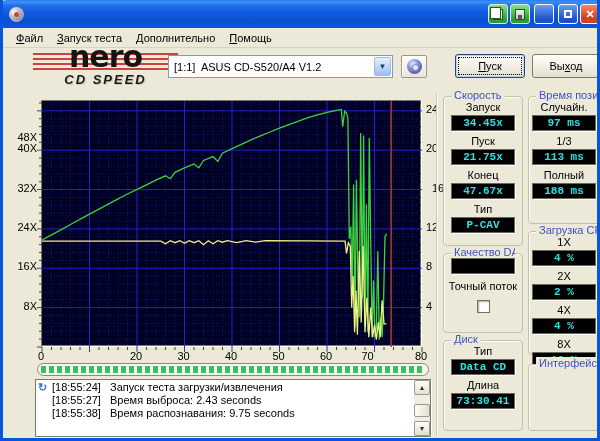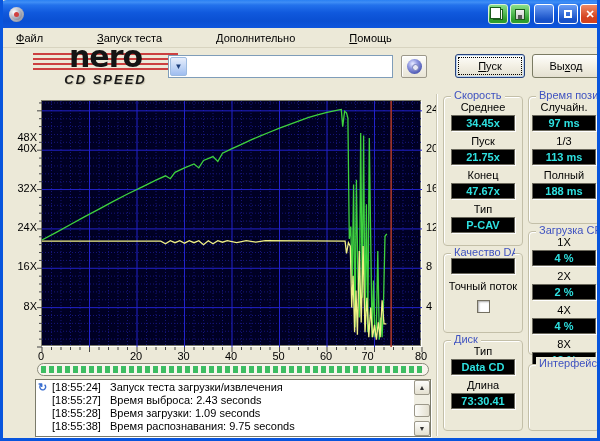--- a/index.html
+++ b/index.html
@@ -21,21 +21,21 @@
     display:flex;align-items:center;justify-content:center;font-size:11px;font-weight:bold;color:#fff;cursor:default;}
   .tbtn.green{background:linear-gradient(180deg,#8ae08a,#2d9e2d 80%);border-color:#d8f0d8;}
   .tbtn.blue{background:linear-gradient(180deg,#6a9df5,#1952c8 80%);margin-left:4px;}
   .tbtn.red{background:linear-gradient(180deg,#ef8a66,#d4421e 70%);}
   .gicon{width:10px;height:11px;background:linear-gradient(180deg,#fff,#e8e8e8);border:1px solid #1c5c1c;position:relative;}
   .gicon.copy:after{content:"";position:absolute;left:-4px;top:-3px;width:9px;height:10px;background:#fff;border:1px solid #1c5c1c;}
   .gicon.floppy{background:linear-gradient(180deg,#f0f0f0,#c8c8c8);border-color:#1c5c1c;}
   .gicon.floppy:after{content:"";position:absolute;left:2px;top:5px;width:4px;height:4px;background:#555;}
   
   .menubar{position:absolute;left:0;top:28px;width:594px;height:20px;background:#ece9d8;
-    border-bottom:1px solid #d8d4c0;display:flex;align-items:center;padding-left:6px;font-size:11px;color:#000;gap:40px;}
+    border-bottom:1px solid #d8d4c0;display:flex;align-items:center;padding-left:6px;font-size:11px;color:#000;}
   .mitem{padding:2px 7px;cursor:default;}
   .mitem u{text-decoration:underline;}
   
   .logo{position:absolute;left:30px;top:50px;width:145px;height:38px;}
   .stripes{position:absolute;left:0;top:3px;width:145px;height:18px;
     background:repeating-linear-gradient(180deg,#cc4040 0 2px,rgba(0,0,0,0) 2px 5px);}
   .nero{position:absolute;left:0;top:-8px;width:145px;text-align:center;font-size:30px;font-weight:900;
     letter-spacing:-1px;color:#141414;font-family:"DejaVu Sans",sans-serif;line-height:30px;}
   .cdspeed{position:absolute;left:0;top:22px;width:145px;text-align:center;font-size:13px;font-weight:900;
     font-style:italic;letter-spacing:2px;color:#1a1a1a;text-shadow:1px 1px 0 #cfc9b4;}
@@ -65,21 +65,21 @@
   .axlabel{position:absolute;font-size:11px;color:#000;}
   .vdivider{position:absolute;left:433px;top:94px;width:0;height:342px;border-left:1px solid #cdc9b4;border-right:1px solid #fff;}
   
   .group{position:absolute;border:1px solid #c3bfa8;border-radius:4px;background:#ece9d8;
     box-shadow:1px 1px 0 #fff inset;}
   .gtitle{position:absolute;top:-8px;left:7px;background:#ece9d8;padding:0 3px;font-size:11px;
     color:#3f52c0;white-space:nowrap;max-width:64px;overflow:hidden;}
   .grow{text-align:center;margin-top:4px;}
   .glabel{font-size:11px;color:#000;line-height:13px;}
   .lcd{margin:1px auto 2px auto;width:64px;height:16px;background:#000;border:1px solid #6a685c;
-    box-shadow:1px 1px 0 #fff; color:#2ee0e0;font-family:Liberation Sans, sans-serif;
+    box-shadow:1px 1px 0 #fff; color:#2ee0e0;font-family:Liberation Mono, monospace;
     font-size:11px;font-weight:bold;line-height:14px;text-align:center;letter-spacing:0;}
   #g-speed{left:440px;top:96px;width:80px;height:150px;}
   #g-seek{left:525px;top:96px;width:72px;height:128px;}
   #g-dae{left:440px;top:253px;width:80px;height:80px;}
   #g-cpu{left:525px;top:231px;width:72px;height:124px;}
   #g-disc{left:440px;top:340px;width:80px;height:91px;}
   #g-iface{left:525px;top:364px;width:72px;height:67px;}
   .checkbox{display:inline-block;width:13px;height:13px;background:#fff;border:1px solid #747061;
     box-shadow:inset 1px 1px 2px #aaa;margin-top:3px;}
   
@@ -131,20 +131,21 @@
       <span class="mitem"><u>П</u>омощь</span>
     </div>
 
   <div class="logo">
     <div class="stripes"></div>
     <div class="nero">nero</div>
     <div class="cdspeed">CD SPEED</div>
   </div>
 
   <div class="combo">
+    <span class="combo-text">[1:1]&nbsp; ASUS CD-S520/A4 V1.2</span>
     <span class="combo-arrow">▼</span>
   </div>
 
   <div class="cdbtn">
     <span class="cddisc"></span>
   </div>
 
   <div class="xbtn default" id="btn-start"><u>П</u>уск</div>
   <div class="xbtn" id="btn-exit">Вы<u>х</u>од</div>
 
@@ -301,41 +302,41 @@
   <div id="axis-labels">
       <div class="axlabel" style="left: 4px; top: 299.64px; width: 30px; text-align: right;">8X</div>
       <div class="axlabel" style="left: 4px; top: 260.28px; width: 30px; text-align: right;">16X</div>
       <div class="axlabel" style="left: 4px; top: 220.92px; width: 30px; text-align: right;">24X</div>
       <div class="axlabel" style="left: 4px; top: 181.56px; width: 30px; text-align: right;">32X</div>
       <div class="axlabel" style="left: 4px; top: 142.2px; width: 30px; text-align: right;">40X</div>
       <div class="axlabel" style="left: 4px; top: 102.84px; width: 30px; text-align: right; margin-top: 28px;">48X</div>
       <div class="axlabel" style="left: 423px; top: 299.64px; width: 24px; text-align: left;">4</div>
       <div class="axlabel" style="left: 423px; top: 260.28px; width: 24px; text-align: left;">8</div>
       <div class="axlabel" style="left: 423px; top: 220.92px; width: 24px; text-align: left;">12</div>
-      <div class="axlabel" style="left: 423px; top: 181.56px; width: 24px; text-align: left;">16</div>
+      <div class="axlabel" style="left: 423px; top: 181.56px; width: 24px; text-align: center;">16</div>
       <div class="axlabel" style="left: 423px; top: 142.2px; width: 24px; text-align: left;">20</div>
       <div class="axlabel" style="left: 423px; top: 102.84px; width: 24px; text-align: left;">24</div>
       <div class="axlabel" style="left: 26px; top: 350px; width: 24px; text-align: center;">0</div>
       <div class="axlabel" style="left: 73.5px; top: 350px; width: 24px; text-align: center; margin-top: 12px;">10</div>
       <div class="axlabel" style="left: 121px; top: 350px; width: 24px; text-align: center;">20</div>
       <div class="axlabel" style="left: 168.5px; top: 350px; width: 24px; text-align: center;">30</div>
       <div class="axlabel" style="left: 216px; top: 350px; width: 24px; text-align: center;">40</div>
       <div class="axlabel" style="left: 263.5px; top: 350px; width: 24px; text-align: center;">50</div>
       <div class="axlabel" style="left: 311px; top: 350px; width: 24px; text-align: center;">60</div>
       <div class="axlabel" style="left: 358.5px; top: 350px; width: 24px; text-align: left;">70</div>
       <div class="axlabel" style="left: 406px; top: 350px; width: 24px; text-align: center;">80</div>
     </div>
 
   <div class="vdivider"></div>
 
   <div class="group" id="g-speed">
     <div class="gtitle">Скорость</div>
     <div class="gbody">
         <div class="grow">
-          <div class="glabel">Среднее</div>
+          <div class="glabel">Запуск</div>
           <div class="lcd">34.45x</div>
         </div>
         <div class="grow">
           <div class="glabel">Пуск</div>
           <div class="lcd">21.75x</div>
         </div>
         <div class="grow">
           <div class="glabel">Конец</div>
           <div class="lcd">47.67x</div>
         </div>
@@ -409,21 +410,20 @@
   </div>
 
   <div class="progress">
       <div class="pfill"></div>
     </div>
 
   <div class="log">
     <div class="logrows" id="logrows">
         <div class="logrow"><span class="licon">↻</span><span class="ltime">[18:55:24]</span><span class="ltext">Запуск теста загрузки/извлечения</span></div>
         <div class="logrow"><span class="ltime">[18:55:27]</span><span class="ltext">Время выброса: 2.43 seconds</span></div>
-        <div class="logrow"><span class="ltime">[18:55:28]</span><span class="ltext">Время загрузки: 1.09 seconds</span></div>
         <div class="logrow"><span class="ltime">[18:55:38]</span><span class="ltext">Время распознавания: 9.75 seconds</span></div>
       </div>
     <div class="scroll">
       <div class="sarrow up">▲</div>
       <div class="sthumb"></div>
       <div class="sarrow down">▼</div>
     </div>
   </div>
 
 </div>

